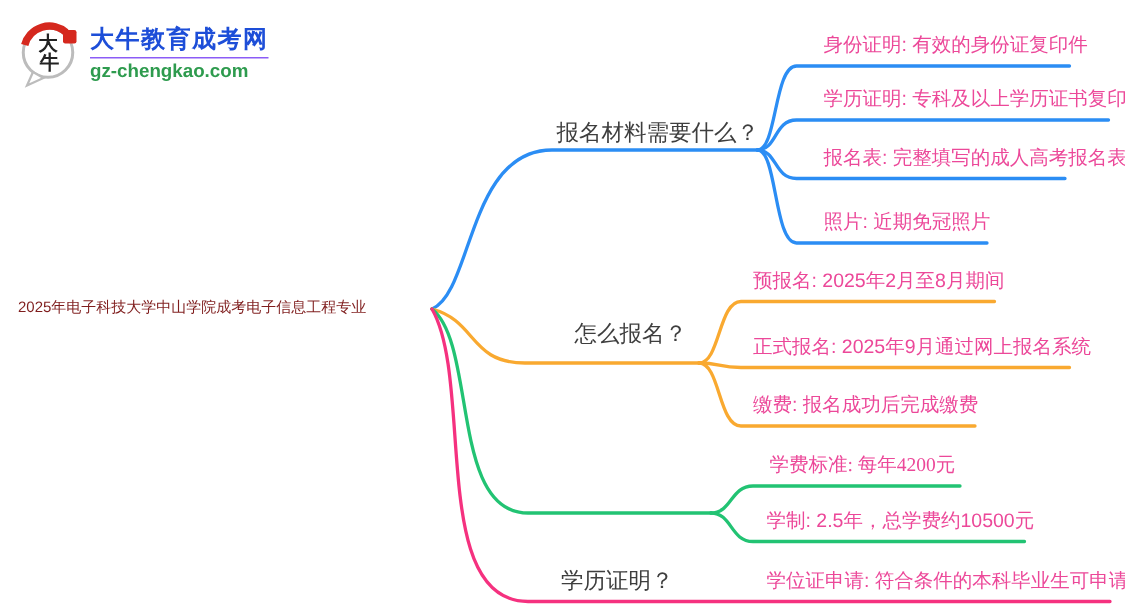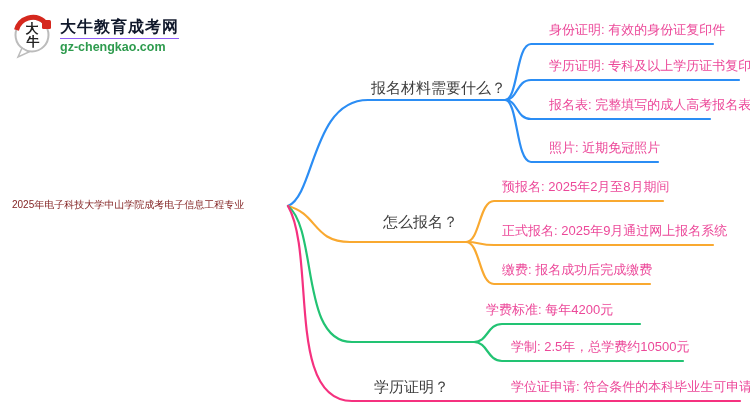--- a/index.html
+++ b/index.html
@@ -9,21 +9,21 @@
     font-family:"Liberation Sans","DejaVu Sans",sans-serif;
   }
   svg.lines{position:absolute;left:0;top:0;}
   .txt{position:absolute;white-space:nowrap;color:#3e3e3e;}
   .root-label{font-size:10px;font-weight:500;color:#7f1d1d;}
   .bl{font-size:15px;color:#3e3e3e;text-align:center;}
   .cl{font-size:13px;color:#ec4899;}
   
   .logo{position:absolute;left:12px;top:13px;display:flex;align-items:center;cursor:pointer;}
   .logo-text{margin-left:6px;}
-  .logo-title{font-size:16px;font-weight:bold;color:#0f172a;letter-spacing:1px;line-height:18px;}
+  .logo-title{font-size:16px;font-weight:bold;color:#1d4ed8;letter-spacing:1px;line-height:18px;}
   .logo-domain{font-size:12.5px;font-weight:bold;color:#2E9B4E;border-top:1px solid #8b5cf6;margin-top:2px;padding-top:1px;line-height:14px;}
 </style>
 </head>
 <body>
 
 <div class="canvas">
 
   <svg class="lines" width="750" height="410" viewBox="0 0 750 410" fill="none">
 
     <path d="M288,206 C315,195 312,100 368,100 L505,100" stroke-width="2.2" stroke-linecap="round" stroke="#2B8DF4"></path>
@@ -65,19 +65,19 @@
   <div class="txt cl" style="left:549px;top:21px;">身份证明: 有效的身份证复印件</div>
   <div class="txt cl" style="left:549px;top:57px;">学历证明: 专科及以上学历证书复印件</div>
   <div class="txt cl" style="left:549px;top:96px;">报名表: 完整填写的成人高考报名表</div>
   <div class="txt bl" style="left:383px;top:213px;">怎么报名？</div>
 
   <div class="txt cl" style="left:549px;top:139px;">照片: 近期免冠照片</div>
   <div class="txt cl" style="left:502px;top:178px;">预报名: 2025年2月至8月期间</div>
   <div class="txt cl" style="left:502px;top:222px;text-align:center;">正式报名: 2025年9月通过网上报名系统</div>
   <div class="txt cl" style="left:502px;top:261px;">缴费: 报名成功后完成缴费</div>
 
-  <div class="txt cl" style="left:486px;top:301px;">学费标准: 每年4200元</div>
+  <div class="txt cl" style="left:513px;top:301px;font-family:Liberation Serif, serif;">学费标准: 每年4200元</div>
   <div class="txt cl" style="left:511px;top:338px;text-align:right;">学制: 2.5年，总学费约10500元</div>
 
   <div class="txt bl" style="left:374px;top:378px;">学历证明？</div>
   <div class="txt cl" style="left:511px;top:378px;">学位证申请: 符合条件的本科毕业生可申请</div>
 
 </div>
 
 </body></html>

